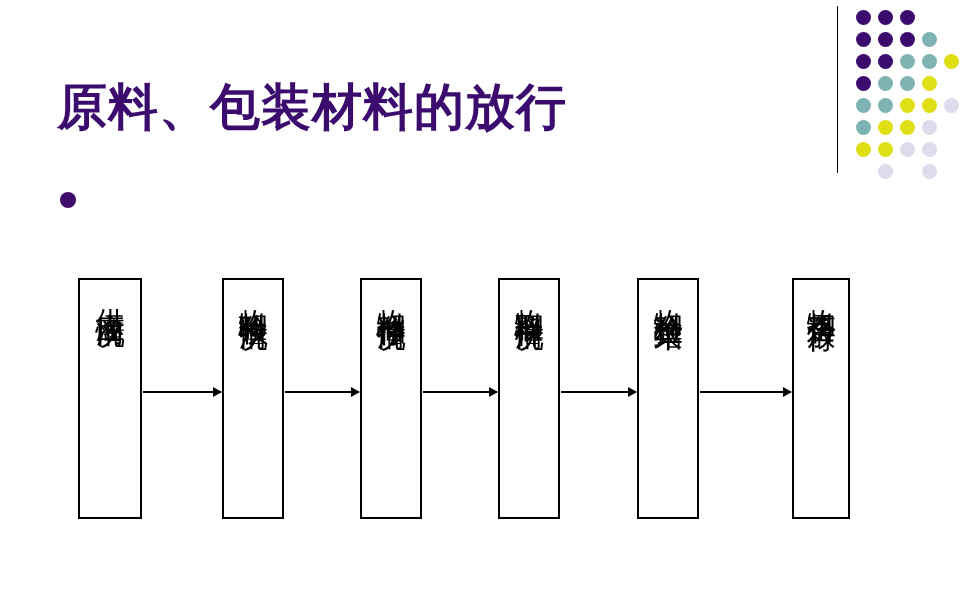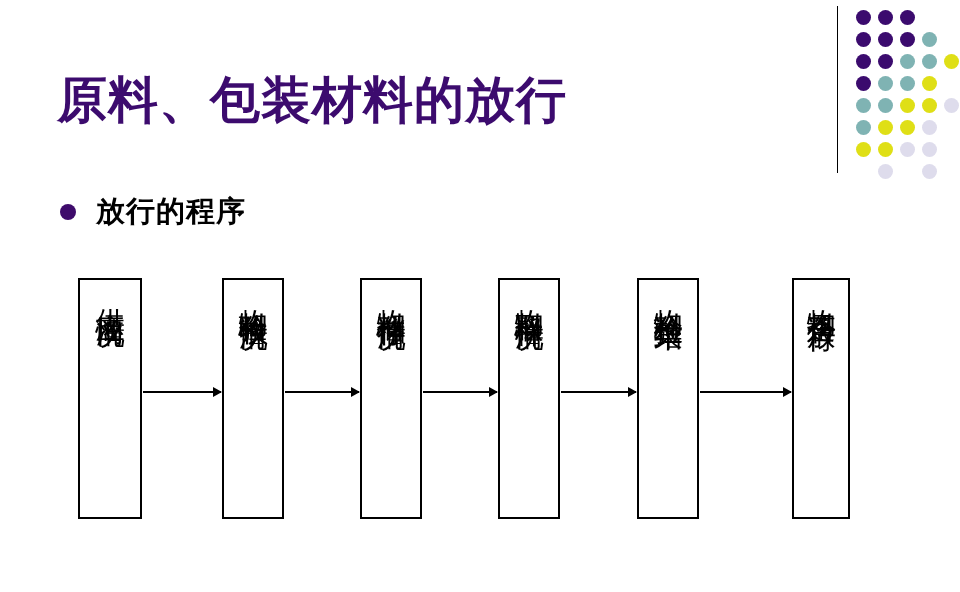--- a/index.html
+++ b/index.html
@@ -40,21 +40,21 @@
     top: 6px;
     width: 1px;
     height: 167px;
     background: #000000;
   }
 
   
   #title {
     position: absolute;
     left: 57px;
-    top: 74px;
+    top: 81px;
     font-size: 50px;
     font-weight: bold;
     letter-spacing: 1px;
     line-height: 1.05;
     white-space: nowrap;
   }
 
   
   #bullet-row {
     position: absolute;
@@ -164,21 +164,20 @@
       <span class="dot" style="left: 44px; top: 132px; background: rgb(222, 220, 236);"></span>
       <span class="dot" style="left: 66px; top: 132px; background: rgb(222, 220, 236);"></span>
       <span class="dot" style="left: 22px; top: 154px; background: rgb(222, 220, 236);"></span>
       <span class="dot" style="left: 66px; top: 154px; background: rgb(222, 220, 236);"></span>
     </div>
 
   <div id="title" style="color: rgb(60, 11, 110);">原料、包装材料的放行</div>
 
   <div id="bullet-row">
     <span id="bullet-marker" style="background: rgb(62, 11, 107);"></span>
-    <span id="bullet-text" style="color: rgb(0, 0, 0);">放行的程序</span>
   </div>
 
   <div id="flow">
       <div class="flow-arrow" style="left: 143px; width: 78px; background: rgb(0, 0, 0);"></div>
       <div class="flow-arrow" style="left: 285px; width: 74px; background: rgb(0, 0, 0);"></div>
       <div class="flow-arrow" style="left: 423px; width: 74px; background: rgb(0, 0, 0);"></div>
       <div class="flow-arrow" style="left: 561px; width: 75px; background: rgb(0, 0, 0);"></div>
       <div class="flow-arrow" style="left: 700px; width: 91px; background: rgb(0, 0, 0);"></div>
       <div class="flow-box" style="left: 78px; width: 64px; border-color: rgb(0, 0, 0);">
         <div class="vlabel">供应商情况</div>

